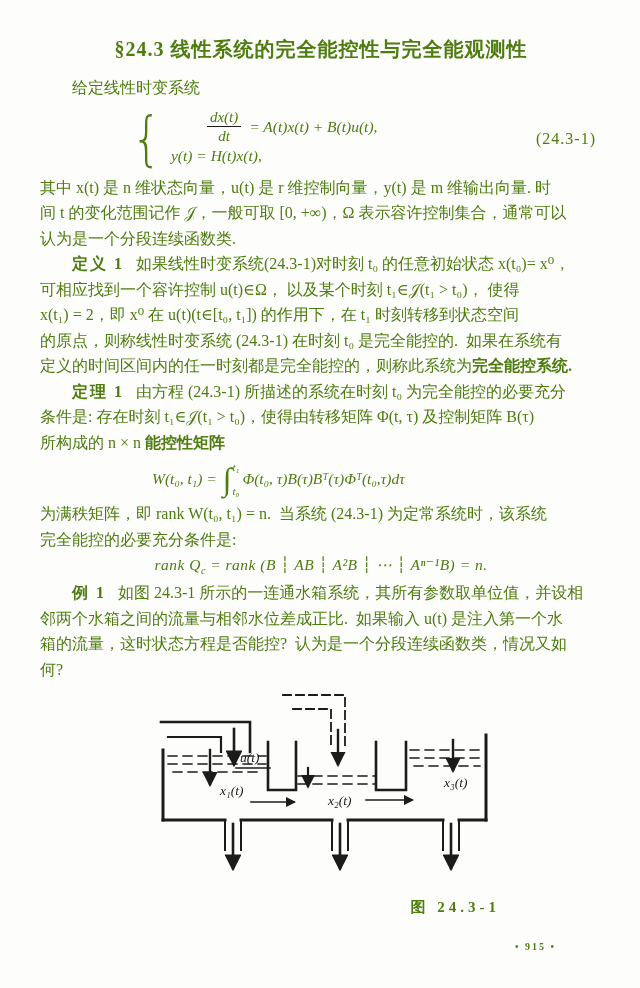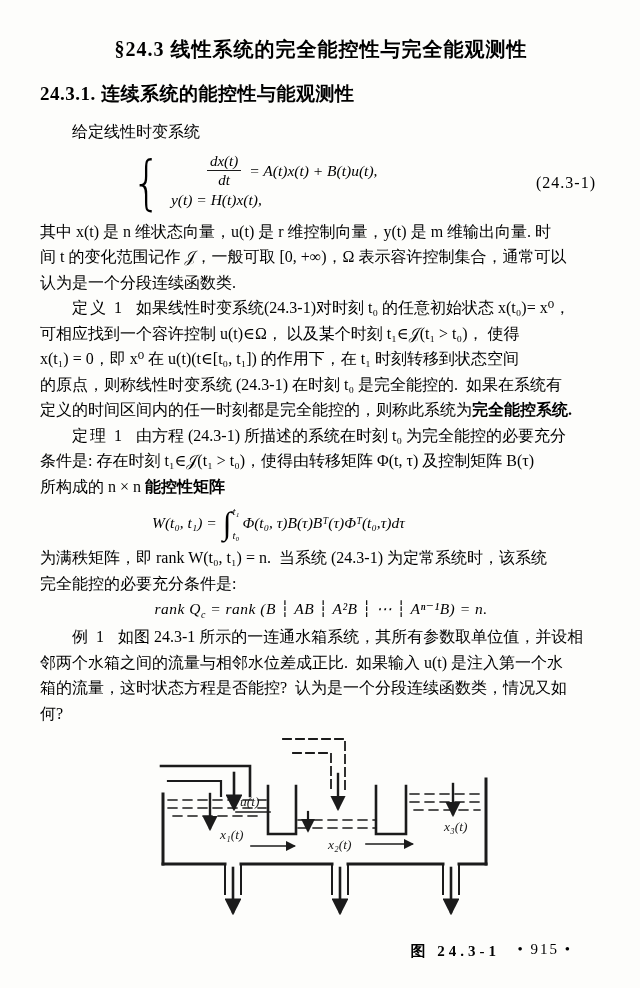--- a/index.html
+++ b/index.html
@@ -1,20 +1,20 @@
 <!DOCTYPE html>
 <html><head>
 <meta charset="utf-8">
 <style>
   html,body{margin:0;padding:0;background:#e8e8e4;}
   #page{
     position:relative;
     width:640px;height:988px;
     background:#fdfdfb;
-    color:#000000;
+    color:#4d7c0f;
     font-family:"Liberation Serif","DejaVu Serif",serif;
     overflow:hidden;
     box-sizing:border-box;
     padding:36px 38px 0 40px;
   }
   .section-title{
     text-align:center;
     font-size:20px;font-weight:bold;
     letter-spacing:1px;
     margin:0 0 4px 0;
@@ -24,21 +24,21 @@
     margin:18px 0 0 0;
     letter-spacing:0.5px;
   }
   .line{
     font-size:16px;
     line-height:25.5px;
     white-space:pre-wrap;
   }
   .indent{padding-left:32px;}
   .b{font-weight:bold;}
-  .lead{font-weight:normal;letter-spacing:2px;}
+  .lead{font-weight:bold;letter-spacing:2px;}
   .lead:after{content:"\00a0\00a0";}
   .math{font-style:italic;}
   
   .eq1{
     display:flex;align-items:center;
     margin:6px 0 4px 88px;
   }
   .brace{
     font-family:"DejaVu Sans",sans-serif;
     font-size:58px;font-weight:200;line-height:58px;
@@ -66,32 +66,31 @@
   }
   .eq-center sub,.eqRank sub{font-size:10px;}
   
   .figure-wrap{margin:10px 0 0 108px;width:352px;}
   .figure-wrap svg{display:block;}
   .fig-caption{
     text-align:right;font-size:15px;font-weight:bold;
     letter-spacing:4px;margin-top:8px;
   }
   .page-number{
-    position:absolute;top:941px;right:68px;
-    font-size:15px;font-weight:normal;letter-spacing:2px;
+    position:absolute;top:941px;right:84px;
+    font-size:10px;font-weight:bold;letter-spacing:2px;
   }
   svg text{font-family:"Liberation Serif","DejaVu Serif",serif;font-style:italic;font-size:13.5px;fill:#1b1b1b;}
 </style>
 </head>
 <body>
 
 <div id="page">
 
   <h1 class="section-title">§24.3  线性系统的完全能控性与完全能观测性</h1>
-  <h2 class="subsection-title">24.3.1. 连续系统的能控性与能观测性</h2>
 
   <div class="line indent" style="margin-top:12px;">给定线性时变系统</div>
 
   <div class="eq1">
     <span class="brace">{</span>
     <div class="eq1-lines math">
       <div class="l1">
         <span class="frac">
           <span class="num">dx(t)</span>
           <span class="den">dt</span>
@@ -105,21 +104,21 @@
 
   <div>
     <div class="line">其中 x(t) 是 n 维状态向量，u(t) 是 r 维控制向量，y(t) 是 m 维输出向量. 时</div>
     <div class="line">间 t 的变化范围记作 𝒥，一般可取 [0, +∞)，Ω 表示容许控制集合，通常可以</div>
     <div class="line">认为是一个分段连续函数类.</div>
   </div>
 
   <div>
     <div class="line indent"><span class="lead">定义 1</span><span>如果线性时变系统(24.3-1)对时刻 t₀ 的任意初始状态 x(t₀)= x⁰，</span></div>
     <div class="line">可相应找到一个容许控制 u(t)∈Ω， 以及某个时刻 t₁∈𝒥(t₁ &gt; t₀)， 使得</div>
-    <div class="line">x(t₁) = 0，即 x⁰ 在 u(t)(t∈[t₀, t₁]) 的作用下，在 t₁ 时刻转移到状态空间</div>
+    <div class="line">x(t₁) = 2，即 x⁰ 在 u(t)(t∈[t₀, t₁]) 的作用下，在 t₁ 时刻转移到状态空间</div>
     <div class="line">的原点，则称线性时变系统 (24.3-1) 在时刻 t₀ 是完全能控的.  如果在系统有</div>
     <div class="line"><span>定义的时间区间内的任一时刻都是完全能控的，则称此系统为</span><span class="b">完全能控系统.</span></div>
   </div>
 
   <div>
     <div class="line indent"><span class="lead">定理 1</span><span>由方程 (24.3-1) 所描述的系统在时刻 t₀ 为完全能控的必要充分</span></div>
     <div class="line">条件是: 存在时刻 t₁∈𝒥(t₁ &gt; t₀)，使得由转移矩阵 Φ(t, τ) 及控制矩阵 B(τ)</div>
     <div class="line"><span>所构成的 n × n </span><span class="b">能控性矩阵</span></div>
   </div>
 

